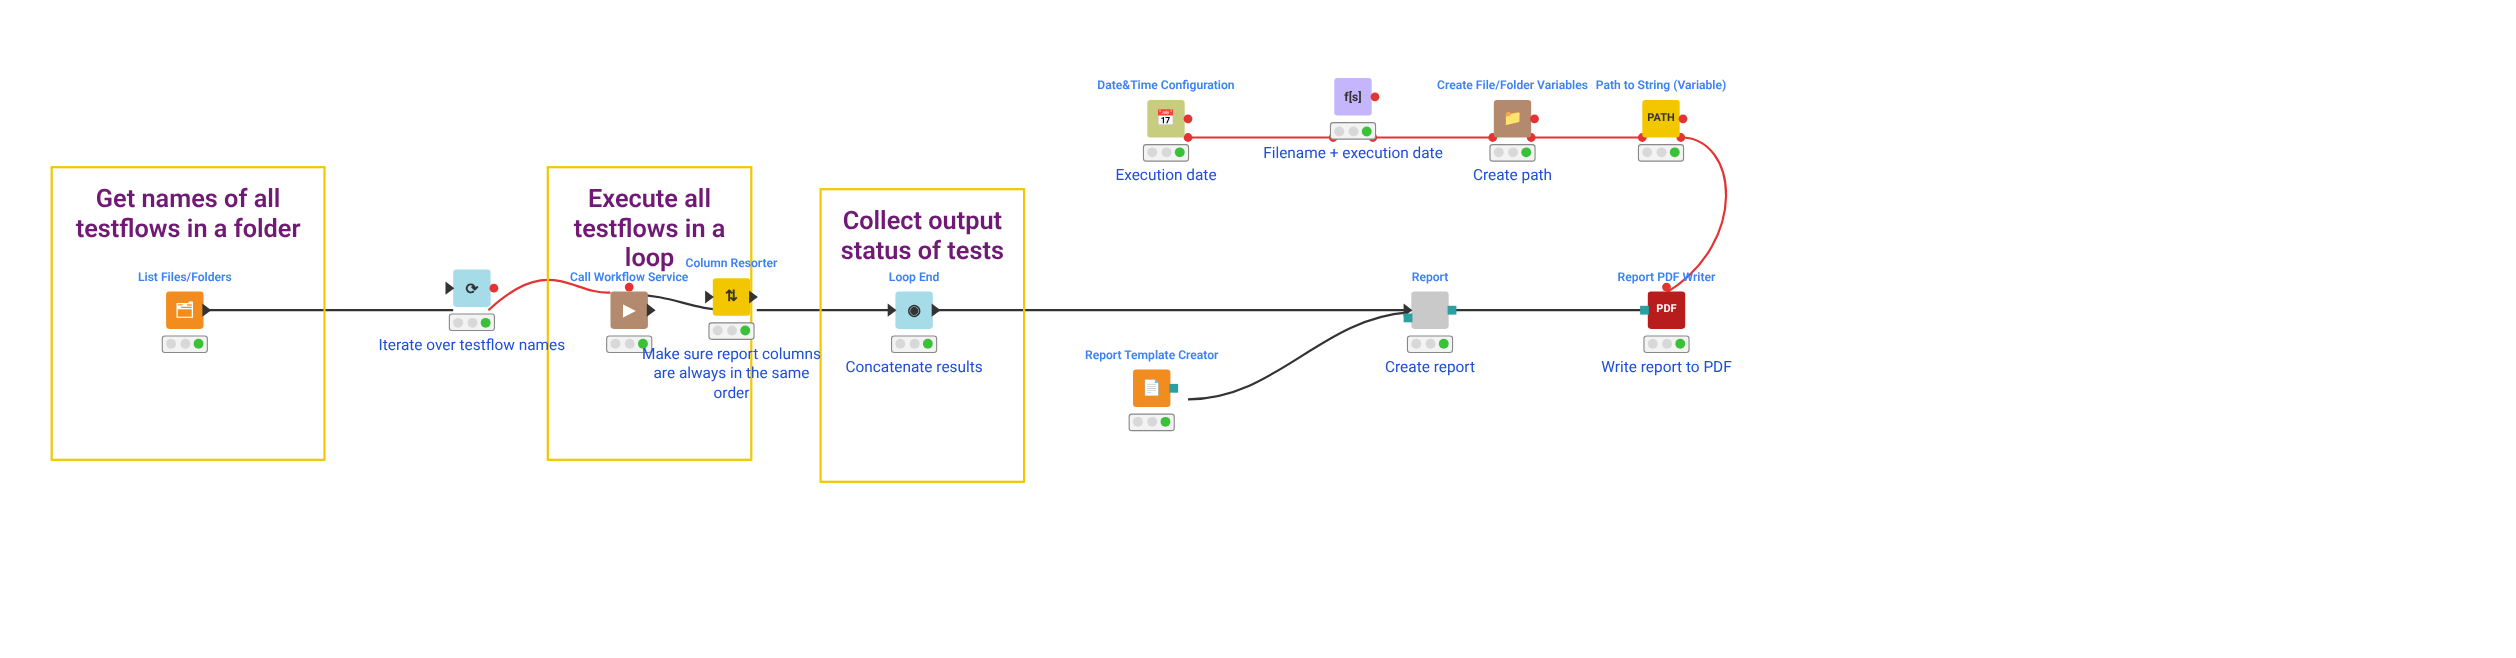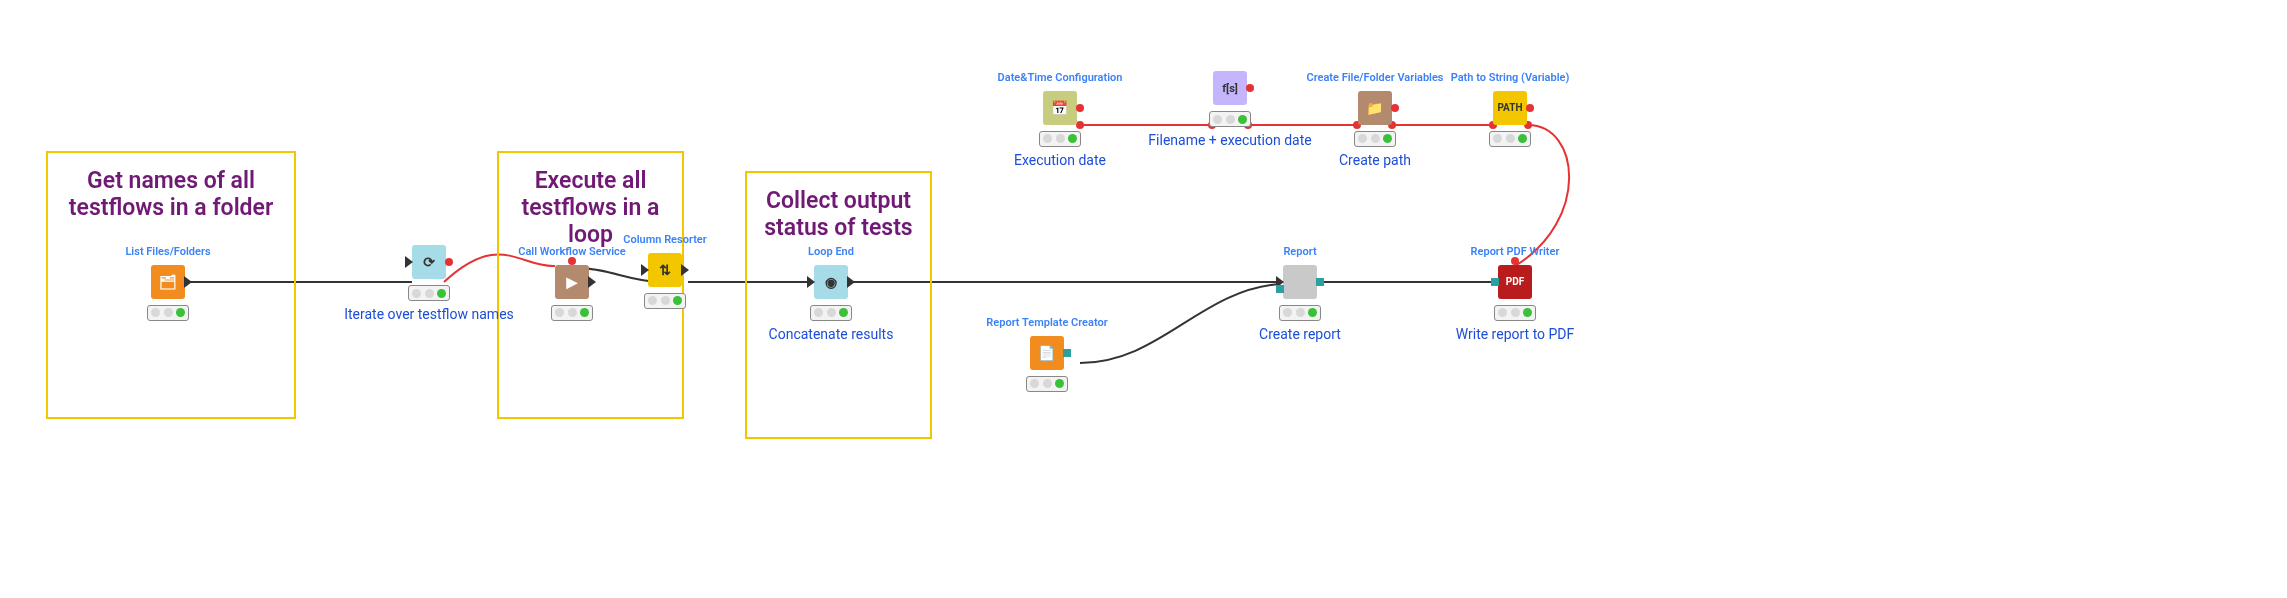--- a/index.html
+++ b/index.html
@@ -185,20 +185,21 @@
   <div class="node-icon" style="background:#f2c700">
     <span class="glyph" style="color:#333">⇅</span>
     <div class="port left"></div>
     <div class="port right"></div>
   </div>
   <div class="traffic">
       <span></span>
       <span></span>
       <span class="green"></span>
     </div>
+  <div class="node-desc">Make sure report columns are always in the same order</div>
 </div>
 
 <div class="node" style="left:731px; top:245px;">
   <div class="node-title">Loop End</div>
   <div class="node-icon" style="background:#a6dce8">
     <span class="glyph" style="color:#333">◉</span>
     <div class="port left"></div>
     <div class="port right"></div>
   </div>
   <div class="traffic">

